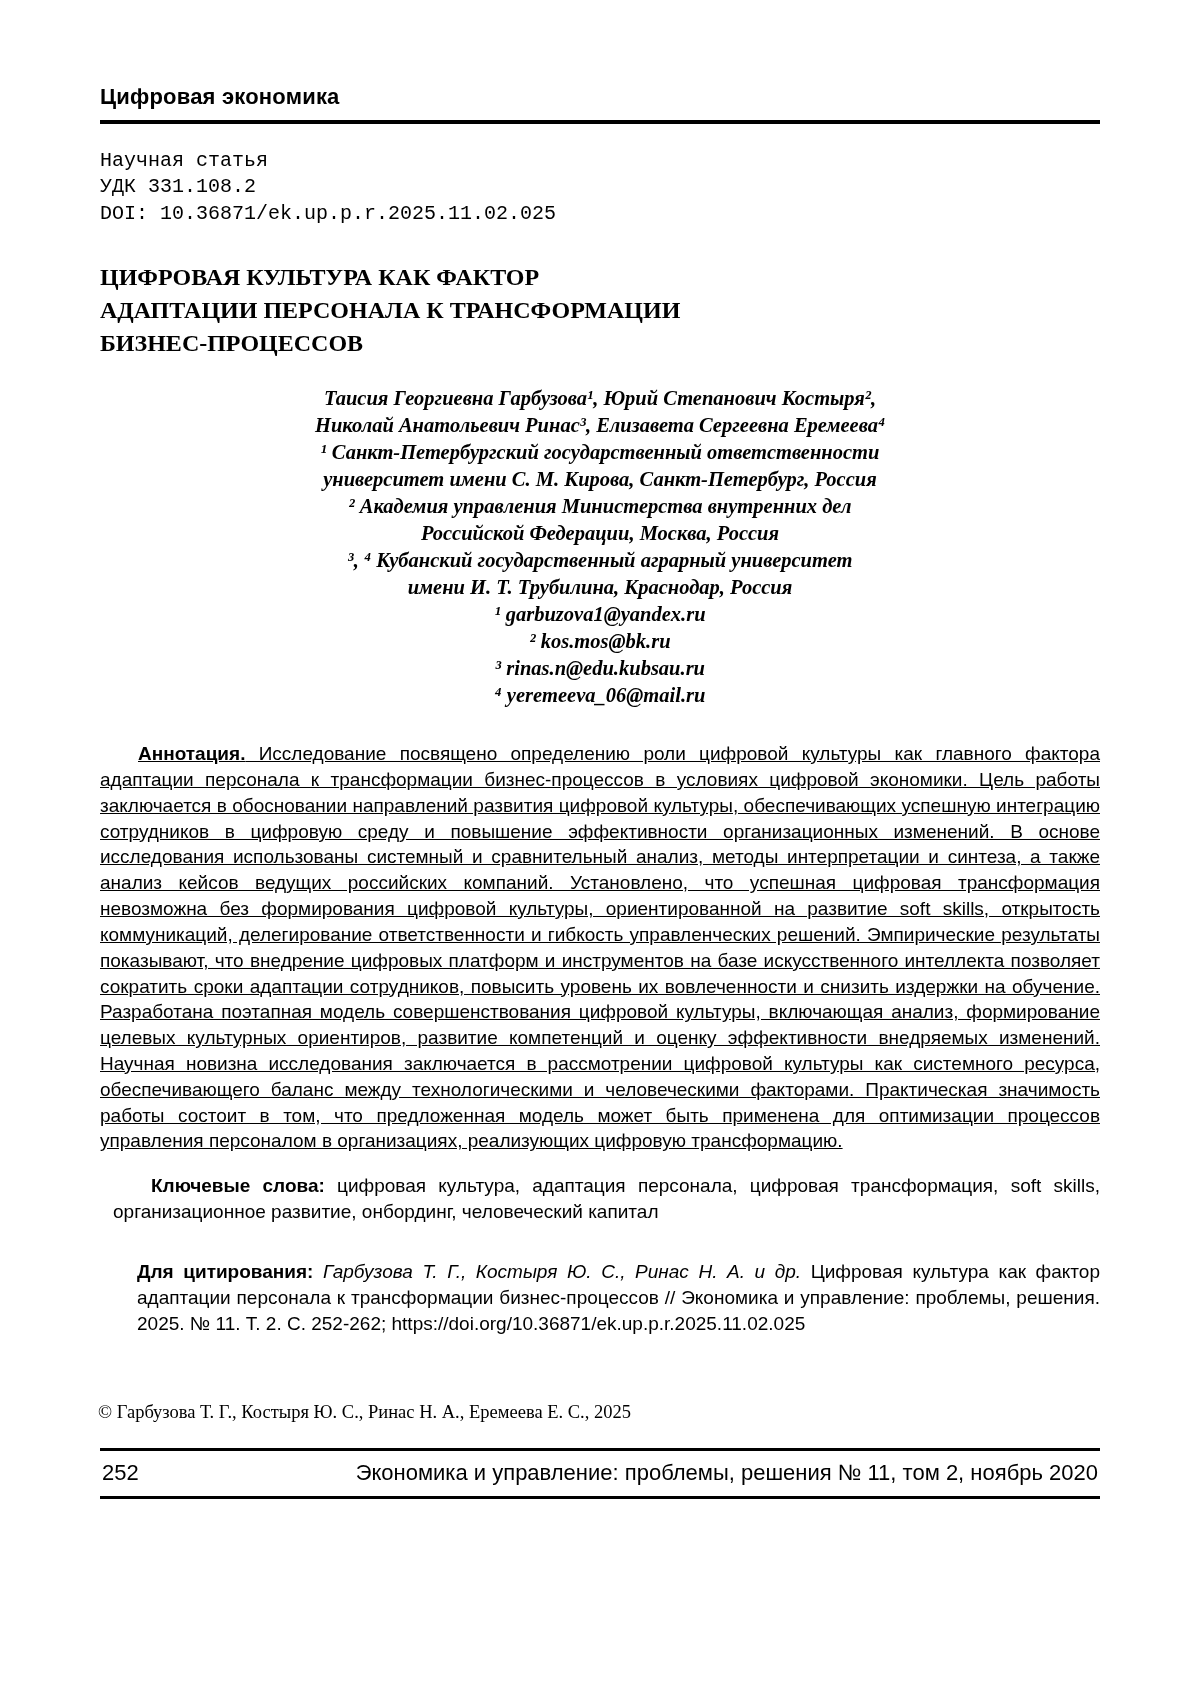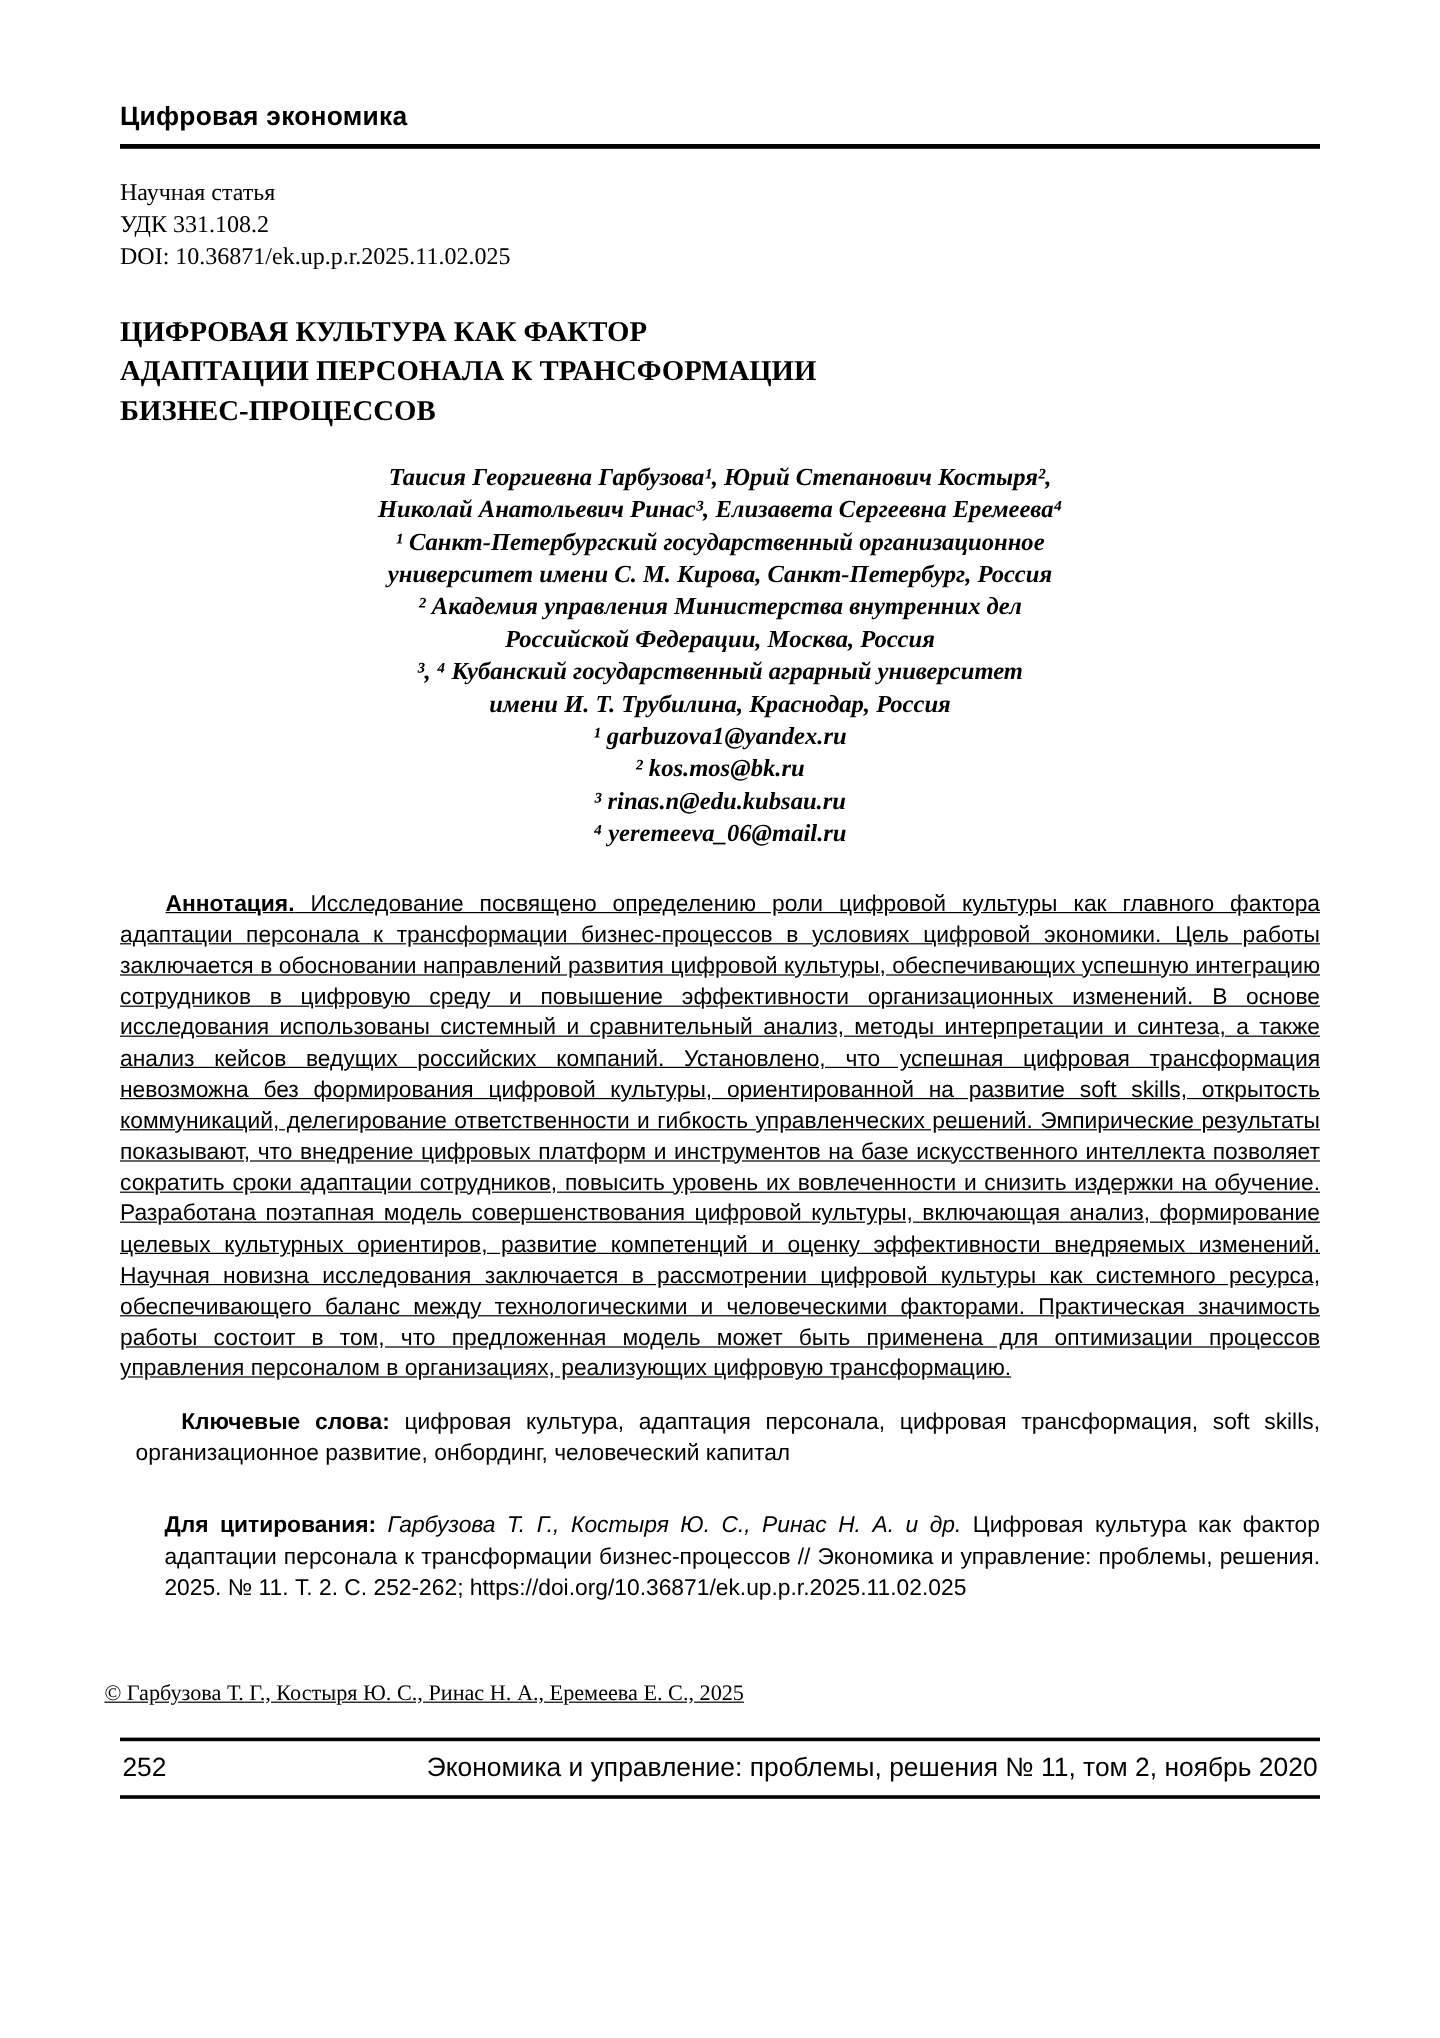--- a/index.html
+++ b/index.html
@@ -31,20 +31,21 @@
   }
   .head-rule {
     height: 4px;
     background: #000;
     margin-top: 10px;
   }
   .meta {
     margin-top: 24px;
     font-size: 20px;
     line-height: 1.32;
+    font-family: Liberation Mono, monospace;
   }
   .meta div { margin: 0; }
   .title {
     margin-top: 34px;
     text-align: left;
     font-weight: 700;
     font-size: 24px;
     line-height: 1.38;
   }
   .authors {
@@ -74,25 +75,24 @@
     margin-left: 13px;
   }
   .citation {
     margin-top: 34px;
     margin-left: 37px;
   }
   .bold-lead { font-weight: 700; }
   .italic-seg { font-style: italic; margin-top: 24px; }
   .copyright {
     position: absolute;
-    left: 87px;
+    left: 98px;
     top: 1402px;
     font-family: "Liberation Serif", serif;
     font-size: 18.5px;
-    text-decoration: underline;
   }
   .footer {
     position: absolute;
     left: 100px;
     top: 1448px;
     width: 1000px;
     font-family: "Liberation Sans", sans-serif;
     font-size: 22px;
   }
   .footer-rule { height: 3px; background: #000; }
@@ -119,21 +119,21 @@
 
   <div class="title">
     <div>ЦИФРОВАЯ КУЛЬТУРА КАК ФАКТОР</div>
     <div>АДАПТАЦИИ ПЕРСОНАЛА К ТРАНСФОРМАЦИИ</div>
     <div>БИЗНЕС-ПРОЦЕССОВ</div>
   </div>
 
   <div class="authors">
     <div>Таисия Георгиевна Гарбузова¹, Юрий Степанович Костыря²,</div>
     <div>Николай Анатольевич Ринас³, Елизавета Сергеевна Еремеева⁴</div>
-    <div>¹ Санкт-Петербургский государственный организационное</div>
+    <div>¹ Санкт-Петербургский государственный ответственности</div>
     <div>университет имени С. М. Кирова, Санкт-Петербург, Россия</div>
     <div>² Академия управления Министерства внутренних дел</div>
     <div>Российской Федерации, Москва, Россия</div>
     <div>³, ⁴ Кубанский государственный аграрный университет</div>
     <div>имени И. Т. Трубилина, Краснодар, Россия</div>
     <div>¹ garbuzova1@yandex.ru</div>
     <div>² kos.mos@bk.ru</div>
     <div>³ rinas.n@edu.kubsau.ru</div>
     <div>⁴ yeremeeva_06@mail.ru</div>
   </div>

